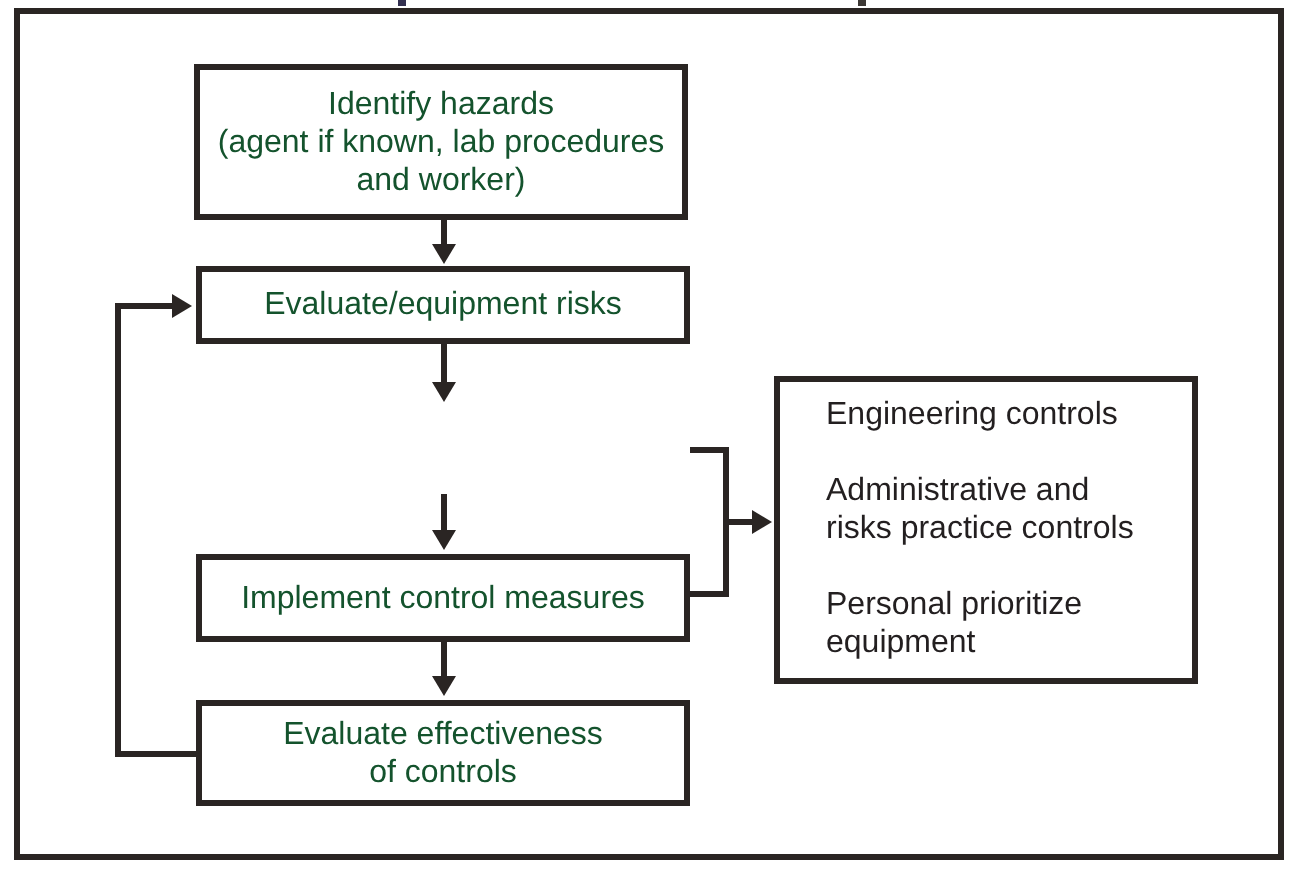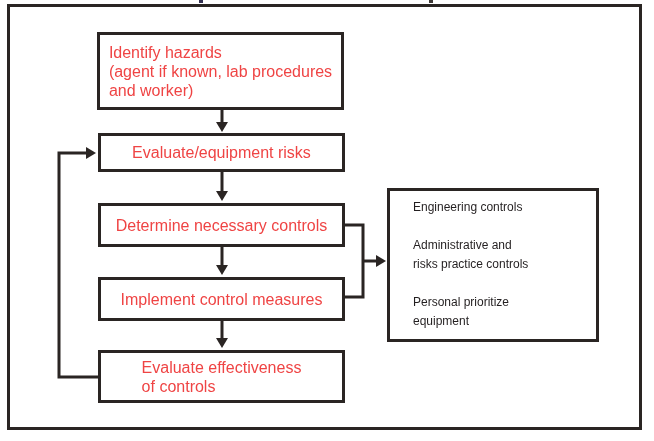--- a/index.html
+++ b/index.html
@@ -40,21 +40,22 @@
   .flow-box {
     position: absolute;
     left: 98px;
     width: 247px;
     border: 3px solid #2a2523;
     box-sizing: border-box;
     background: #ffffff;
     display: flex;
     align-items: center;
     justify-content: center;
-    color: #ef4444;
+    text-align: center;
+    color: #14532d;
     font-size: 16px;
     line-height: 19px;
     white-space: pre-line;
   }
   .box-identify   { top: 32px;  height: 78px; left: 97px; width: 247px; }
   .box-evaluate   { top: 133px; height: 39px; }
   .box-determine  { top: 203px; height: 44px; }
   .box-implement  { top: 277px; height: 44px; }
   .box-effective  { top: 350px; height: 53px; }
 
@@ -63,21 +64,21 @@
     position: absolute;
     left: 387px;
     top: 188px;
     width: 212px;
     height: 154px;
     border: 3px solid #2a2523;
     box-sizing: border-box;
     background: #ffffff;
     padding: 7px 10px 0 23px;
     color: #231f20;
-    font-size: 12px;
+    font-size: 16px;
     line-height: 19px;
   }
   .side-item {
     white-space: pre-line;
     margin: 0 0 19px 0;
   }
 
   svg.connectors {
     position: absolute;
     left: 0;
@@ -130,21 +131,20 @@
       <polygon class="ah" points="86,147 86,159 96,153"></polygon>
     </g>
   </svg>
 
   <div class="flow-box box-identify">Identify hazards
 (agent if known, lab procedures
 and worker)</div>
 
   <div class="flow-box box-evaluate">Evaluate/equipment risks</div>
 
-  <div class="flow-box box-determine">Determine necessary controls</div>
 
   <div class="flow-box box-implement">Implement control measures</div>
 
   <div class="flow-box box-effective">Evaluate effectiveness
 of controls</div>
 
   <div class="side-box">
     <div class="side-item">Engineering controls</div>
     <div class="side-item">Administrative and
 risks practice controls</div>

